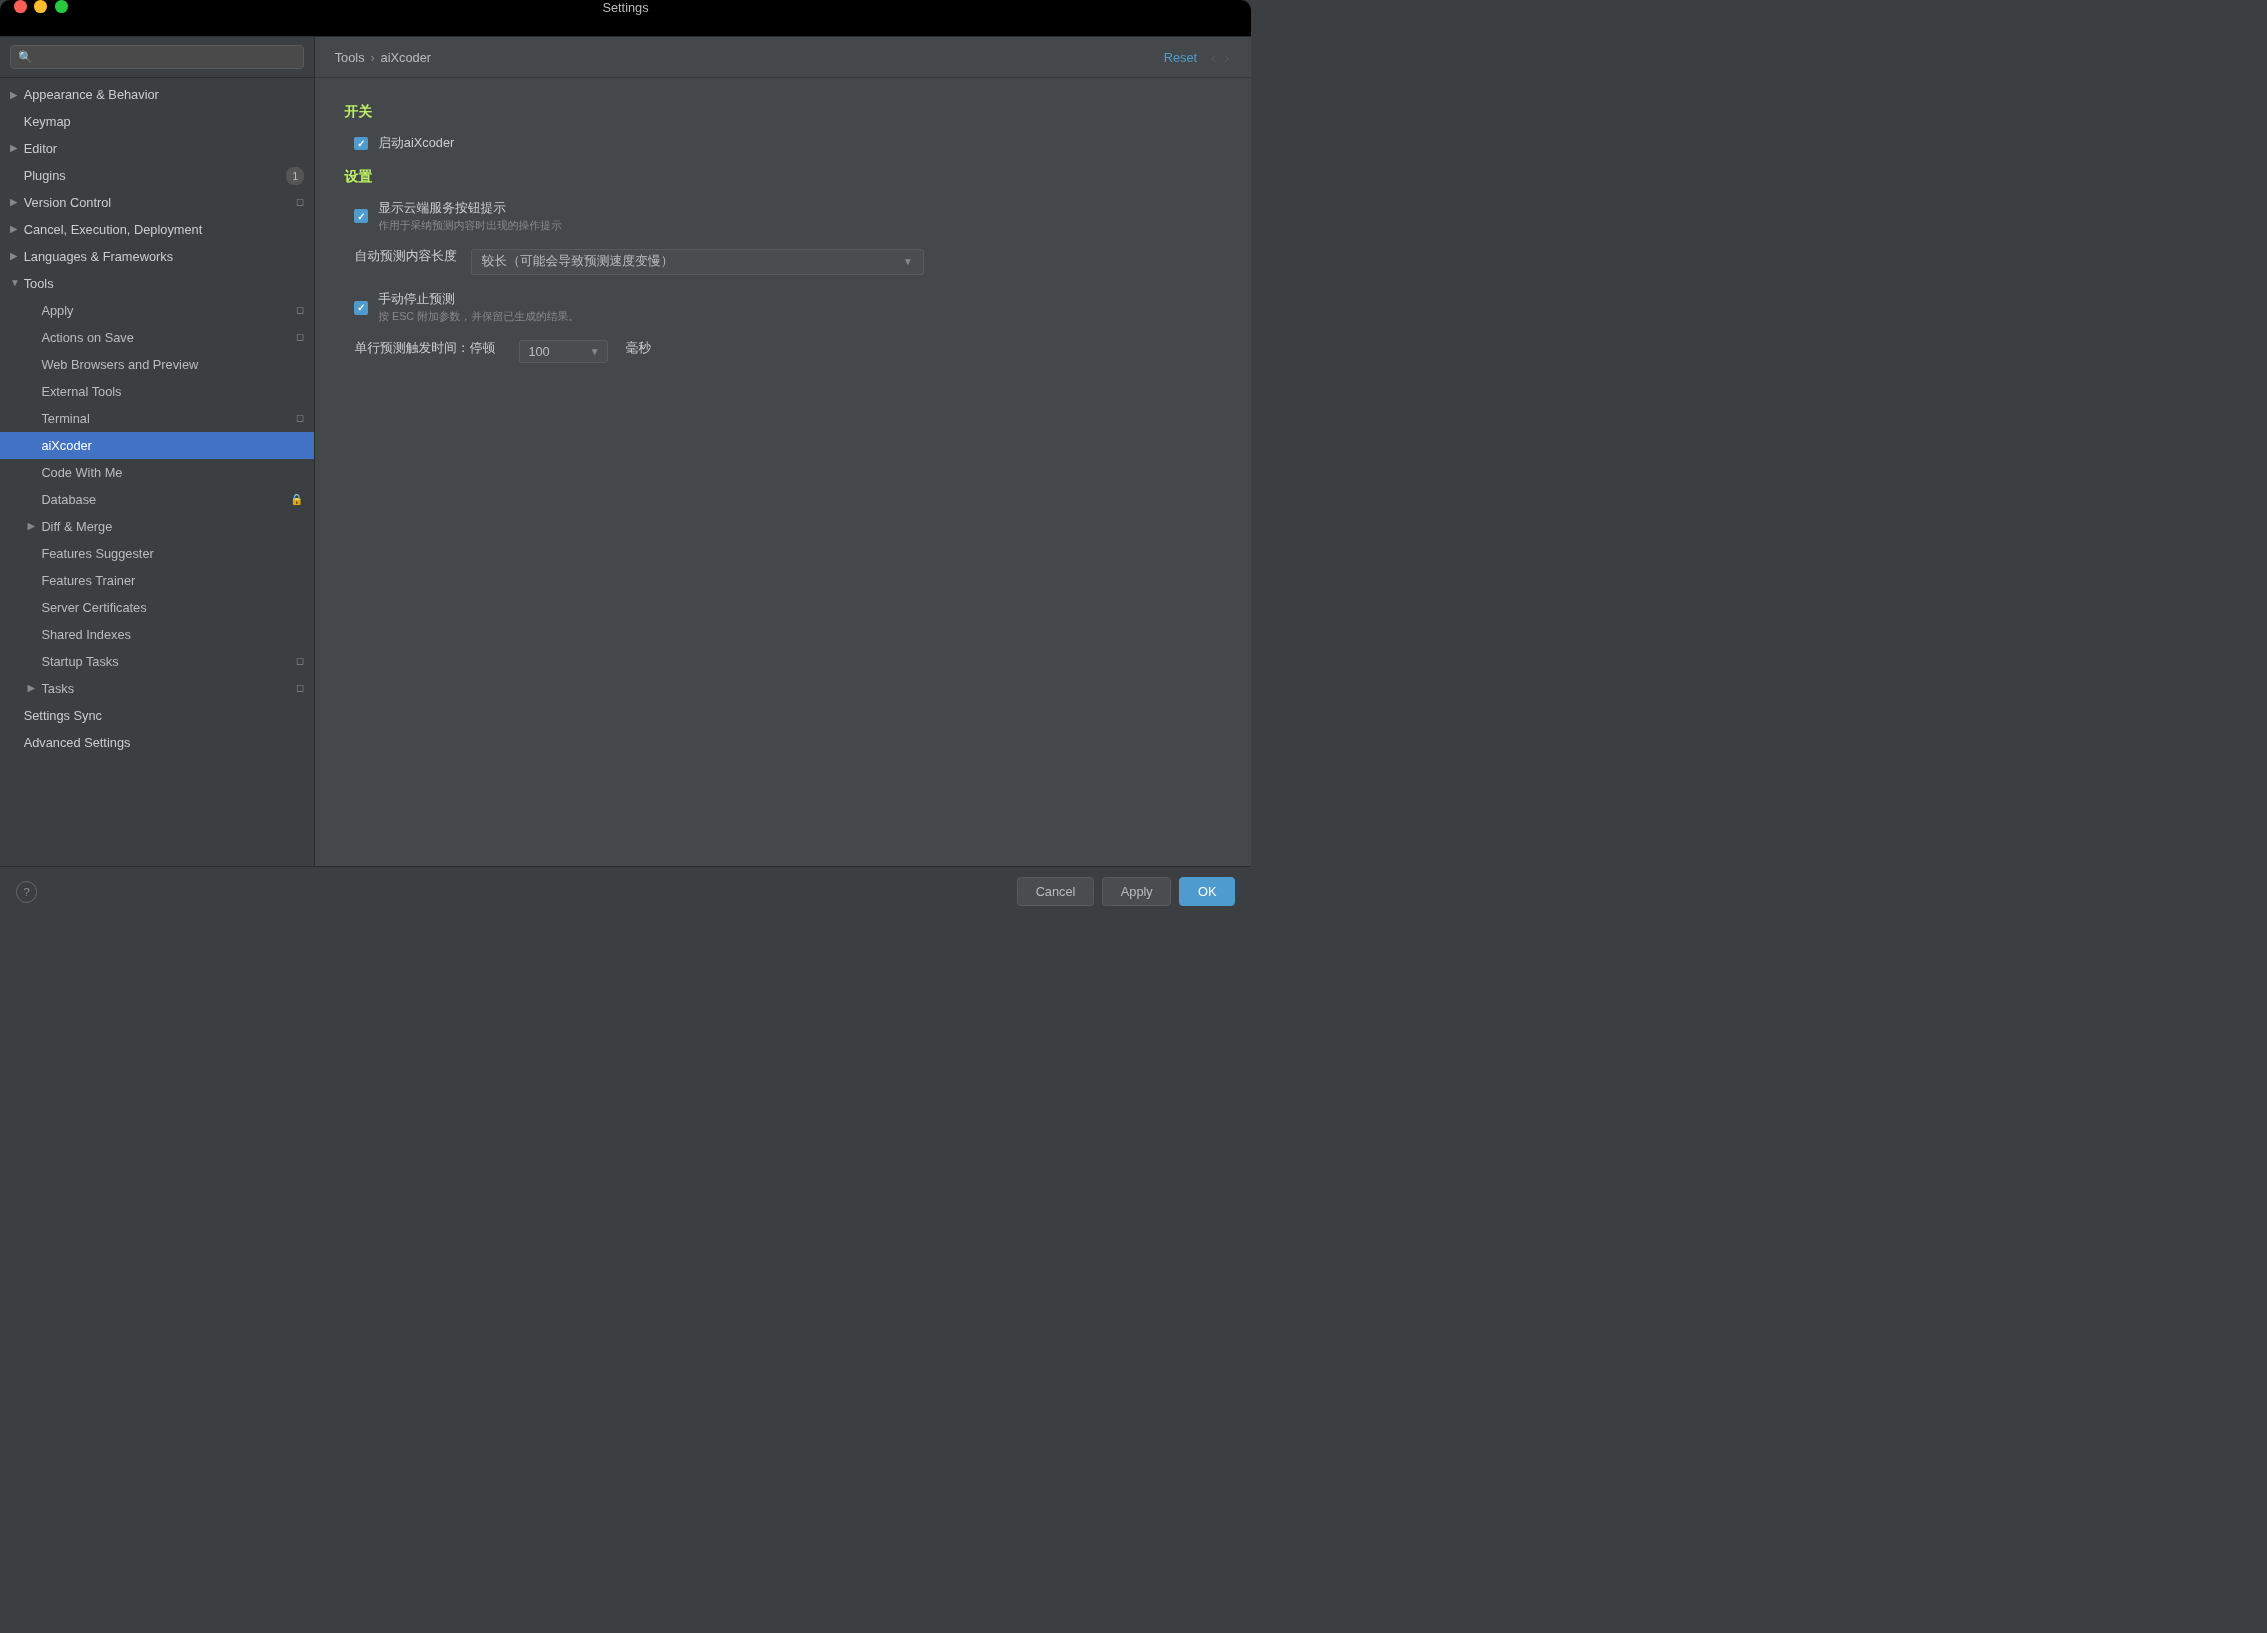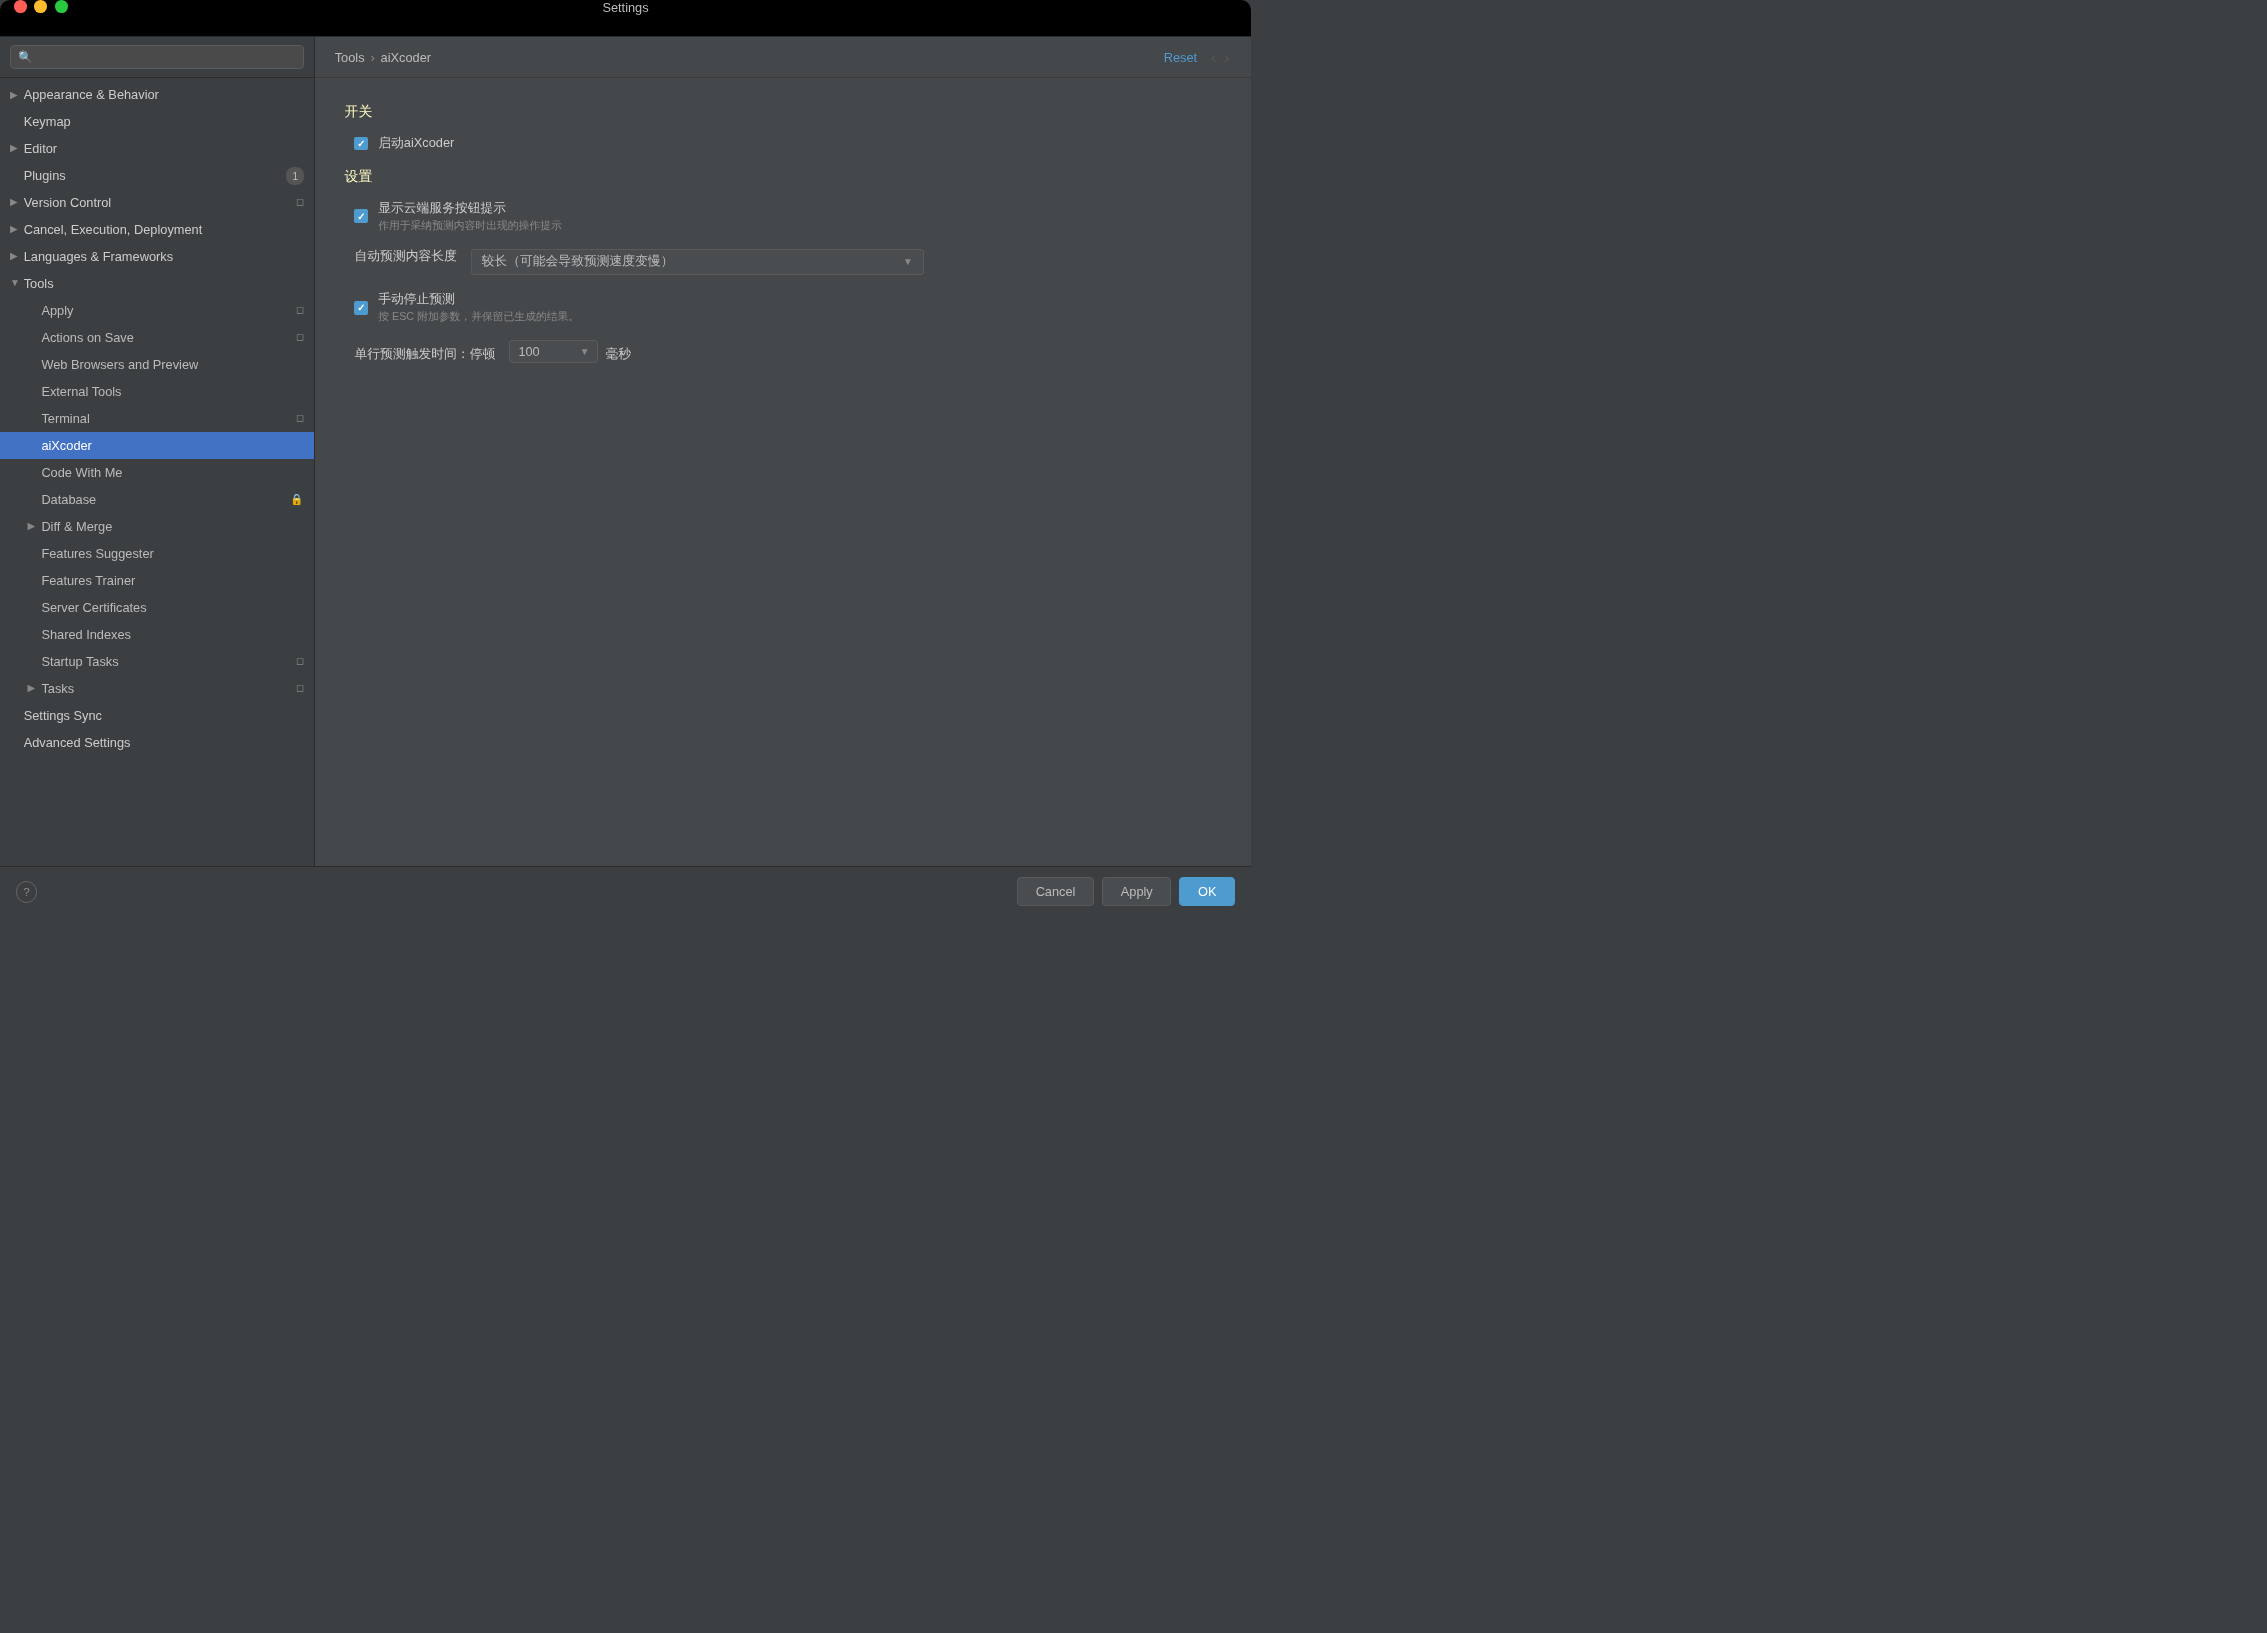--- a/index.html
+++ b/index.html
@@ -179,22 +179,22 @@
       flex: 1;
       overflow-y: auto;
       padding: 19.7px 29.6px;
     }
     .content-body::-webkit-scrollbar { width: 5.9px; }
     .content-body::-webkit-scrollbar-track { background: transparent; }
     .content-body::-webkit-scrollbar-thumb { background: #555; border-radius: 3px; }
 
     .section-title {
       font-size: 13.8px;
-      font-weight: 400;
-      color: #fef9c3;
+      font-weight: 700;
+      color: #bef264;
       margin-bottom: 13.8px;
       margin-top: 5.9px;
     }
     .setting-checkbox-row {
       display: flex;
       align-items: center;
       gap: 9.9px;
       margin-bottom: 5.9px;
       padding-left: 9.9px;
     }
@@ -240,22 +240,22 @@
       display: flex;
       align-items: center;
       justify-content: space-between;
       cursor: pointer;
       margin-top: 10px;
     }
     .dropdown-arrow { color: #888; font-size: 9.9px; }
 
     .inline-row {
       display: flex;
-      align-items: flex-end;
-      gap: 7px;
+      align-items: flex-start;
+      gap: 17px;
       margin-bottom: 13.8px;
       padding-left: 9.9px;
     }
     .inline-label {
       font-size: 12.8px;
       color: #ccc;
       min-width: 148px;
     }
     .inline-unit {
       font-size: 12.8px;

